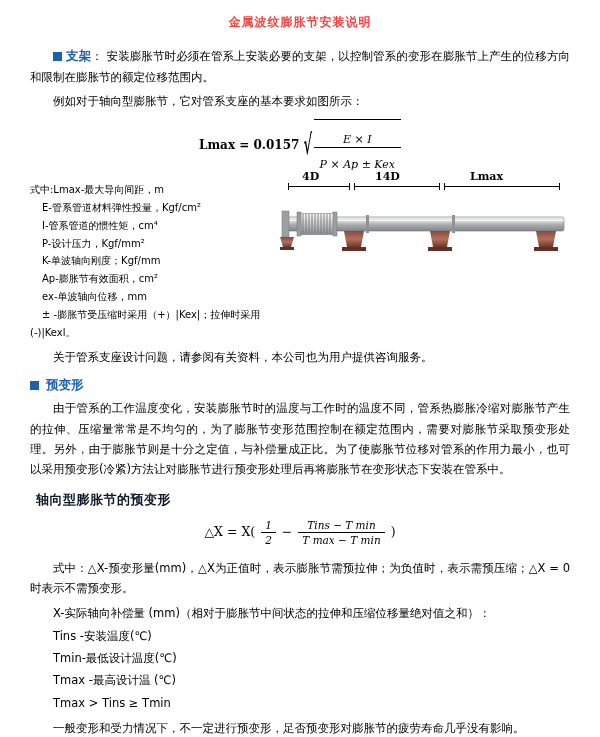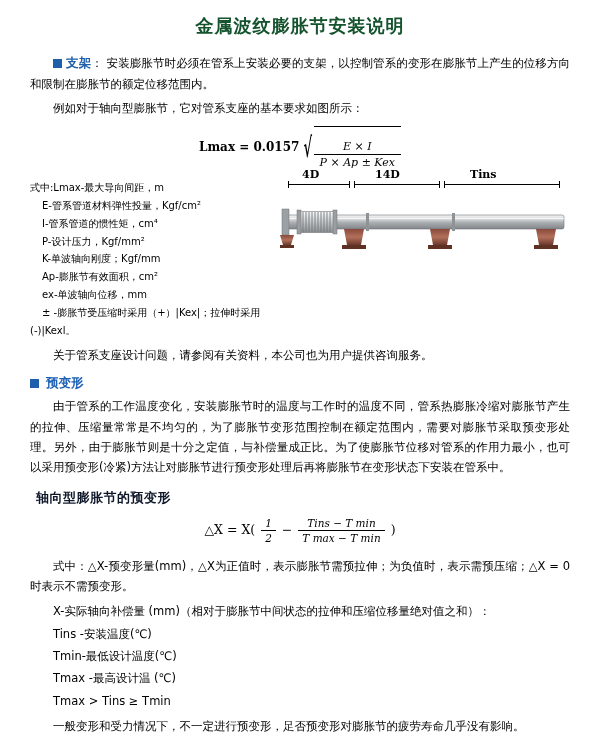--- a/index.html
+++ b/index.html
@@ -17,25 +17,25 @@
   }
   .page {
     position: relative;
     width: 600px;
     height: 737px;
     padding: 0;
     box-sizing: border-box;
   }
   .title {
     text-align: center;
-    font-size: 18px;
+    font-size: 12px;
     font-weight: bold;
     letter-spacing: 1px;
     margin: 14px 0 14px 0;
-    color: #14532d;
+    color: #ef4444;
   }
   .content {
     padding: 0 30px 0 30px;
   }
   .para {
     font-size: 11.5px;
     line-height: 1.75;
     text-align: justify;
     margin: 0 0 4px 0;
   }
@@ -105,20 +105,21 @@
     font-weight: normal;
   }
   .fr .num {
     display: block;
     border-bottom: 1px solid #000;
     padding: 0 6px 1px 6px;
   }
   .fr .den {
     display: block;
     padding: 1px 6px 0 6px;
+    margin-top: 9px;
   }
   .sqrt {
     display: inline-block;
     vertical-align: middle;
     position: relative;
     padding-left: 10px;
   }
   .sqrt::before {
     content: "√";
     position: absolute;
@@ -253,21 +254,21 @@
         <p class="list-line" style="text-indent:1.2em">K-单波轴向刚度；Kgf/mm</p>
         <p class="list-line" style="text-indent:1.2em">Ap-膨胀节有效面积，cm²</p>
         <p class="list-line" style="text-indent:1.2em">ex-单波轴向位移，mm</p>
         <p class="list-line" style="text-indent:1.2em">± -膨胀节受压缩时采用（+）|Kex|；拉伸时采用(-)|Kexl。</p>
       </div>
 
       <div class="diagram">
         <div class="dim-labels">
           <span style="left:22px">4D</span>
           <span style="left:95px">14D</span>
-          <span style="left:190px">Tins</span>
+          <span style="left:190px">Lmax</span>
         </div>
         <div class="dim-rules">
           <div class="drule" style="left:8px; width:62px"></div>
           <div class="drule" style="left:74px; width:86px"></div>
           <div class="drule" style="left:164px; width:116px"></div>
         </div>
 
         <svg width="290" height="78" viewBox="0 0 290 78">
           <defs>
             <linearGradient id="pipeGrad" x1="0" y1="0" x2="0" y2="1">

